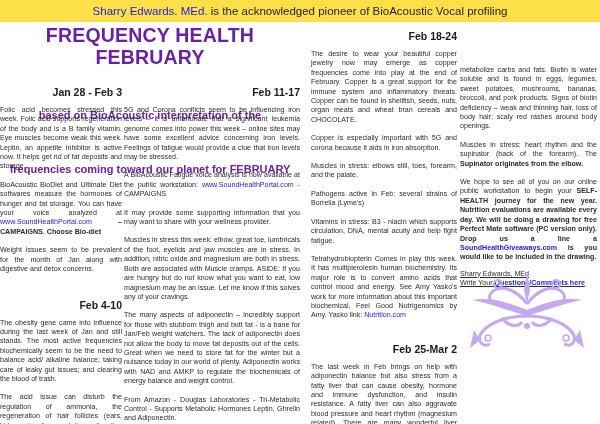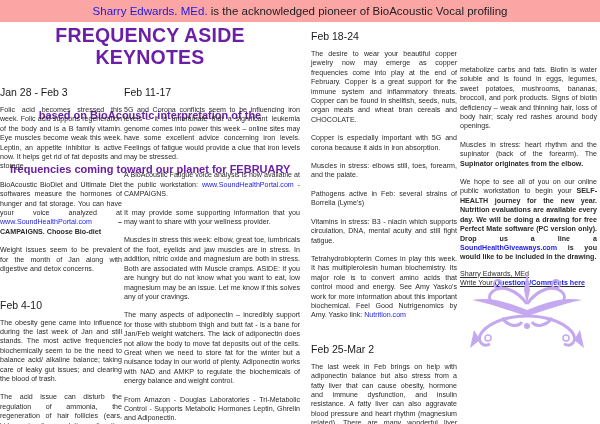--- a/index.html
+++ b/index.html
@@ -1,46 +1,46 @@
 <!DOCTYPE html>
 <html><head>
 <meta charset="utf-8">
 <style>
   * { box-sizing: border-box; margin: 0; padding: 0; }
   html, body { width: 600px; height: 424px; overflow: hidden; background: #ffffff; }
   body { font-family: "Liberation Sans", sans-serif; color: #222; position: relative; }
   .topbar {
     position: absolute; left: 0; top: 0; width: 600px; height: 22px;
-    background: #fca5a5; text-align: center; font-size: 11.5px; line-height: 22px; color: #222;
+    background: #fde047; text-align: center; font-size: 11.5px; line-height: 22px; color: #222;
   }
   .topbar .name { color: #1a1ae6; }
   .title-block { position: absolute; left: 2px; top: 24px; width: 296px; text-align: center; color: #6b1fa6; }
   .title-block h1 { font-size: 19.5px; font-weight: bold; letter-spacing: 0.2px; line-height: 22px; }
   .title-block .sub { font-size: 11px; font-weight: bold; line-height: 14px; color: #6b1fa6; margin-top: 40px; }
   .col { position: absolute; font-size: 7.1px; line-height: 9.4px; text-align: justify; color: #2a2a2a; }
-  .col h2 { font-size: 10.5px; font-weight: normal; color: #1a1a1a; margin-bottom: 8px; text-align: left; line-height: 12px; }
+  .col h2 { font-size: 10.5px; font-weight: bold; color: #1a1a1a; margin-bottom: 8px; text-align: right; line-height: 12px; }
   .col p { margin-bottom: 9px; }
   .col a, .link { color: #1a1ae6; text-decoration: none; }
   .bold { font-weight: bold; }
   #col1 { left: 0px; top: 86px; width: 122px; }
   #col2 { left: 124px; top: 86px; width: 176px; }
   #col3 { left: 311px; top: 30px; width: 146px; }
   #col4 { left: 460px; top: 30px; width: 137px; margin-top: 36px; }
   .sig { text-align: left; margin-top: -2px; text-decoration: underline; }
   .ornament { position: absolute; left: 462px; top: 270px; width: 130px; height: 80px; }
 </style>
 </head>
 <body>
 
 <div class="topbar">
   <span class="name">Sharry Edwards. MEd.</span><span> is the acknowledged pioneer of BioAcoustic Vocal profiling</span>
 </div>
 
 <div class="title-block">
-  <h1>FREQUENCY ASIDE KEYNOTES</h1>
+  <h1>FREQUENCY HEALTH FEBRUARY</h1>
   <div class="sub">based on BioAcoustic interpretation of the</div>
   <div class="sub">frequencies coming toward our planet for FEBRUARY</div>
 </div>
 
 <div class="col" id="col1">
   <h2>Jan 28 - Feb 3</h2>
   <p>Folic acid becomes stressed this week. Folic acid supports regeneration of the body and is a B family vitamin. Eye muscles become weak this week.  Leptin, an appetite inhibitor is active now. It helps get rid of fat deposits and storage.</p>
   <p><span>BioAcoustic BioDiet and Ultimate Diet softwares measure the hormones of hunger and fat storage.  You can have your voice analyzed at </span><a>www.SoundHealthPortal.com</a><span class="bold"> – CAMPAIGNS. Choose Bio-diet</span></p>
   <p>Weight issues seem to be prevalent for the month of Jan along with digestive and detox concerns.</p>
   <h2 style="margin-top:24px;">Feb 4-10</h2>
@@ -58,21 +58,21 @@
   <p>The many aspects of adiponectin – incredibly support for those with stubborn thigh and butt fat - is a bane for Jan/Feb weight watchers. The lack of adiponectin does not allow the body to move fat deposits out of the cells. Great when we need to store fat for the winter but a nuisance today in our world of plenty. Adiponectin works with NAD and AMKP to regulate the biochemicals of energy balance and weight control.</p>
   <p>From Amazon - Douglas Laboratories - Tri-Metabolic Control - Supports Metabolic Hormones Leptin, Ghrelin and Adiponectin.</p>
 </div>
 
 <div class="col" id="col3">
   <h2>Feb 18-24</h2>
   <p>The desire to wear your beautiful copper jewelry now may emerge as copper frequencies come into play at the end of February. Copper is a great support for the immune system and inflammatory threats. Copper can be found in shellfish, seeds, nuts, organ meats and wheat bran cereals and CHOCOLATE.</p>
   <p>Copper is especially important with 5G and corona because it aids in iron absorption.</p>
   <p>Muscles in stress: elbows still, toes, forearm, and the palate.</p>
   <p>Pathogens active in Feb:  several strains of Borrelia (Lyme's)</p>
-  <p>Vitamins in stress: B3 - niacin which supports circulation, DNA, mental acuity and still fight fatigue.</p>
+  <p>Vitamins in stress: B3 - niacin which supports circulation, DNA, mental acuity and help fight fatigue.</p>
   <p><span>Tetrahydrobiopterin Comes in play this week. It has multiplerolesin human biochemistry. Its major role is to convert amino acids that control mood and energy.  See Amy Yasko's work for more information about this important biochemical.   Feel Good Nutrigenomics by Amy.  Yasko link: </span><a>Nutrition.com</a></p>
   <h2 style="margin-top:22px;">Feb 25-Mar 2</h2>
   <p>The last week in Feb brings on help with adiponectin balance but also stress from a fatty liver that can cause obesity, hormone and immune dysfunction, and insulin resistance.  A fatty liver can also aggravate blood pressure and heart rhythm (magnesium related). There are many wonderful liver cleansing protocols from reputable doctors online. My opinion, herbs work best.</p>
 
 </div>
 
 <div class="col" id="col4">
   <p>metabolize carbs and fats. Biotin is water soluble and is found in eggs, legumes, sweet potatoes, mushrooms, bananas, broccoli, and pork products.  Signs of biotin deficiency – weak and thinning hair, loss of body hair; scaly red rashes around body openings.</p>
   <p><span>Muscles in stress:  heart rhythm and the supinator (back of the forearm).   The </span><span class="bold">Supinator originates from the elbow.</span></p>
   <p><span>We hope to see all of you on our online public workstation to begin your </span><span class="bold">SELF-HEALTH journey for the new year. Nutrition evaluations are available every day.</span><span class="bold"> We will be doing a drawing for free Perfect Mate software (PC version only).  Drop us a line a </span><a class="bold">SoundHealthGiveaways.com</a><span class="bold"> is you would like to be included in the drawing.</span></p>

